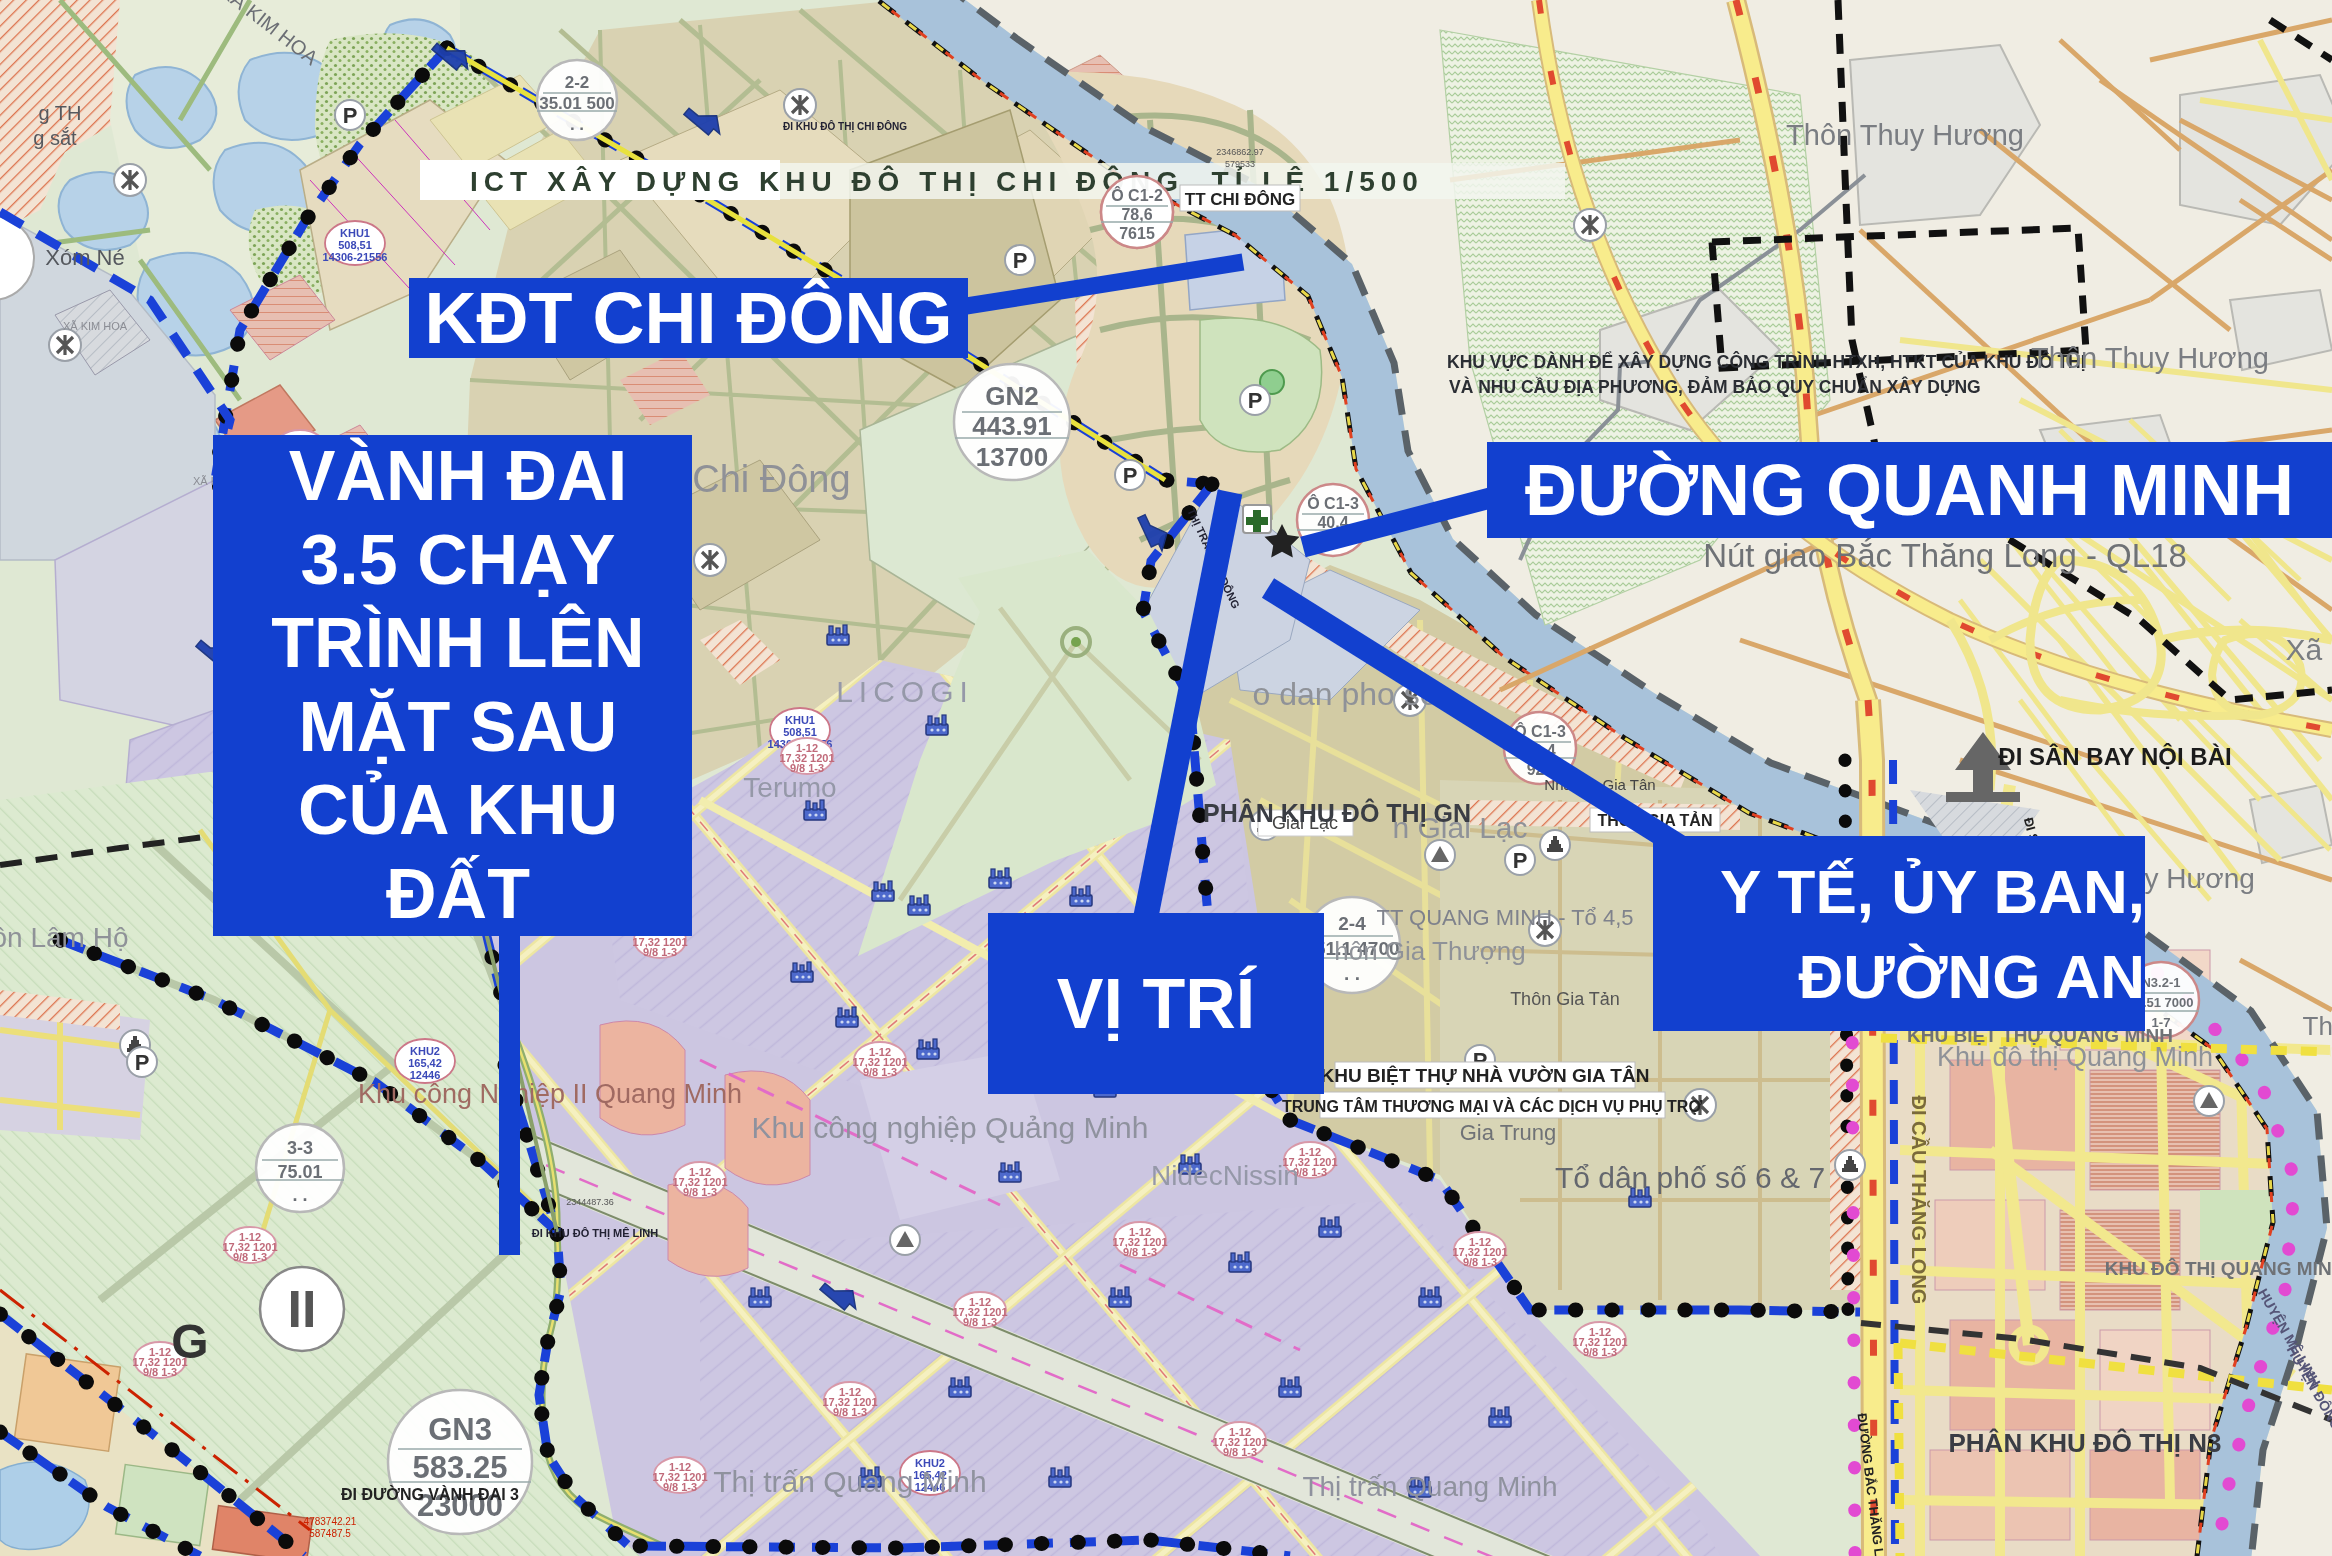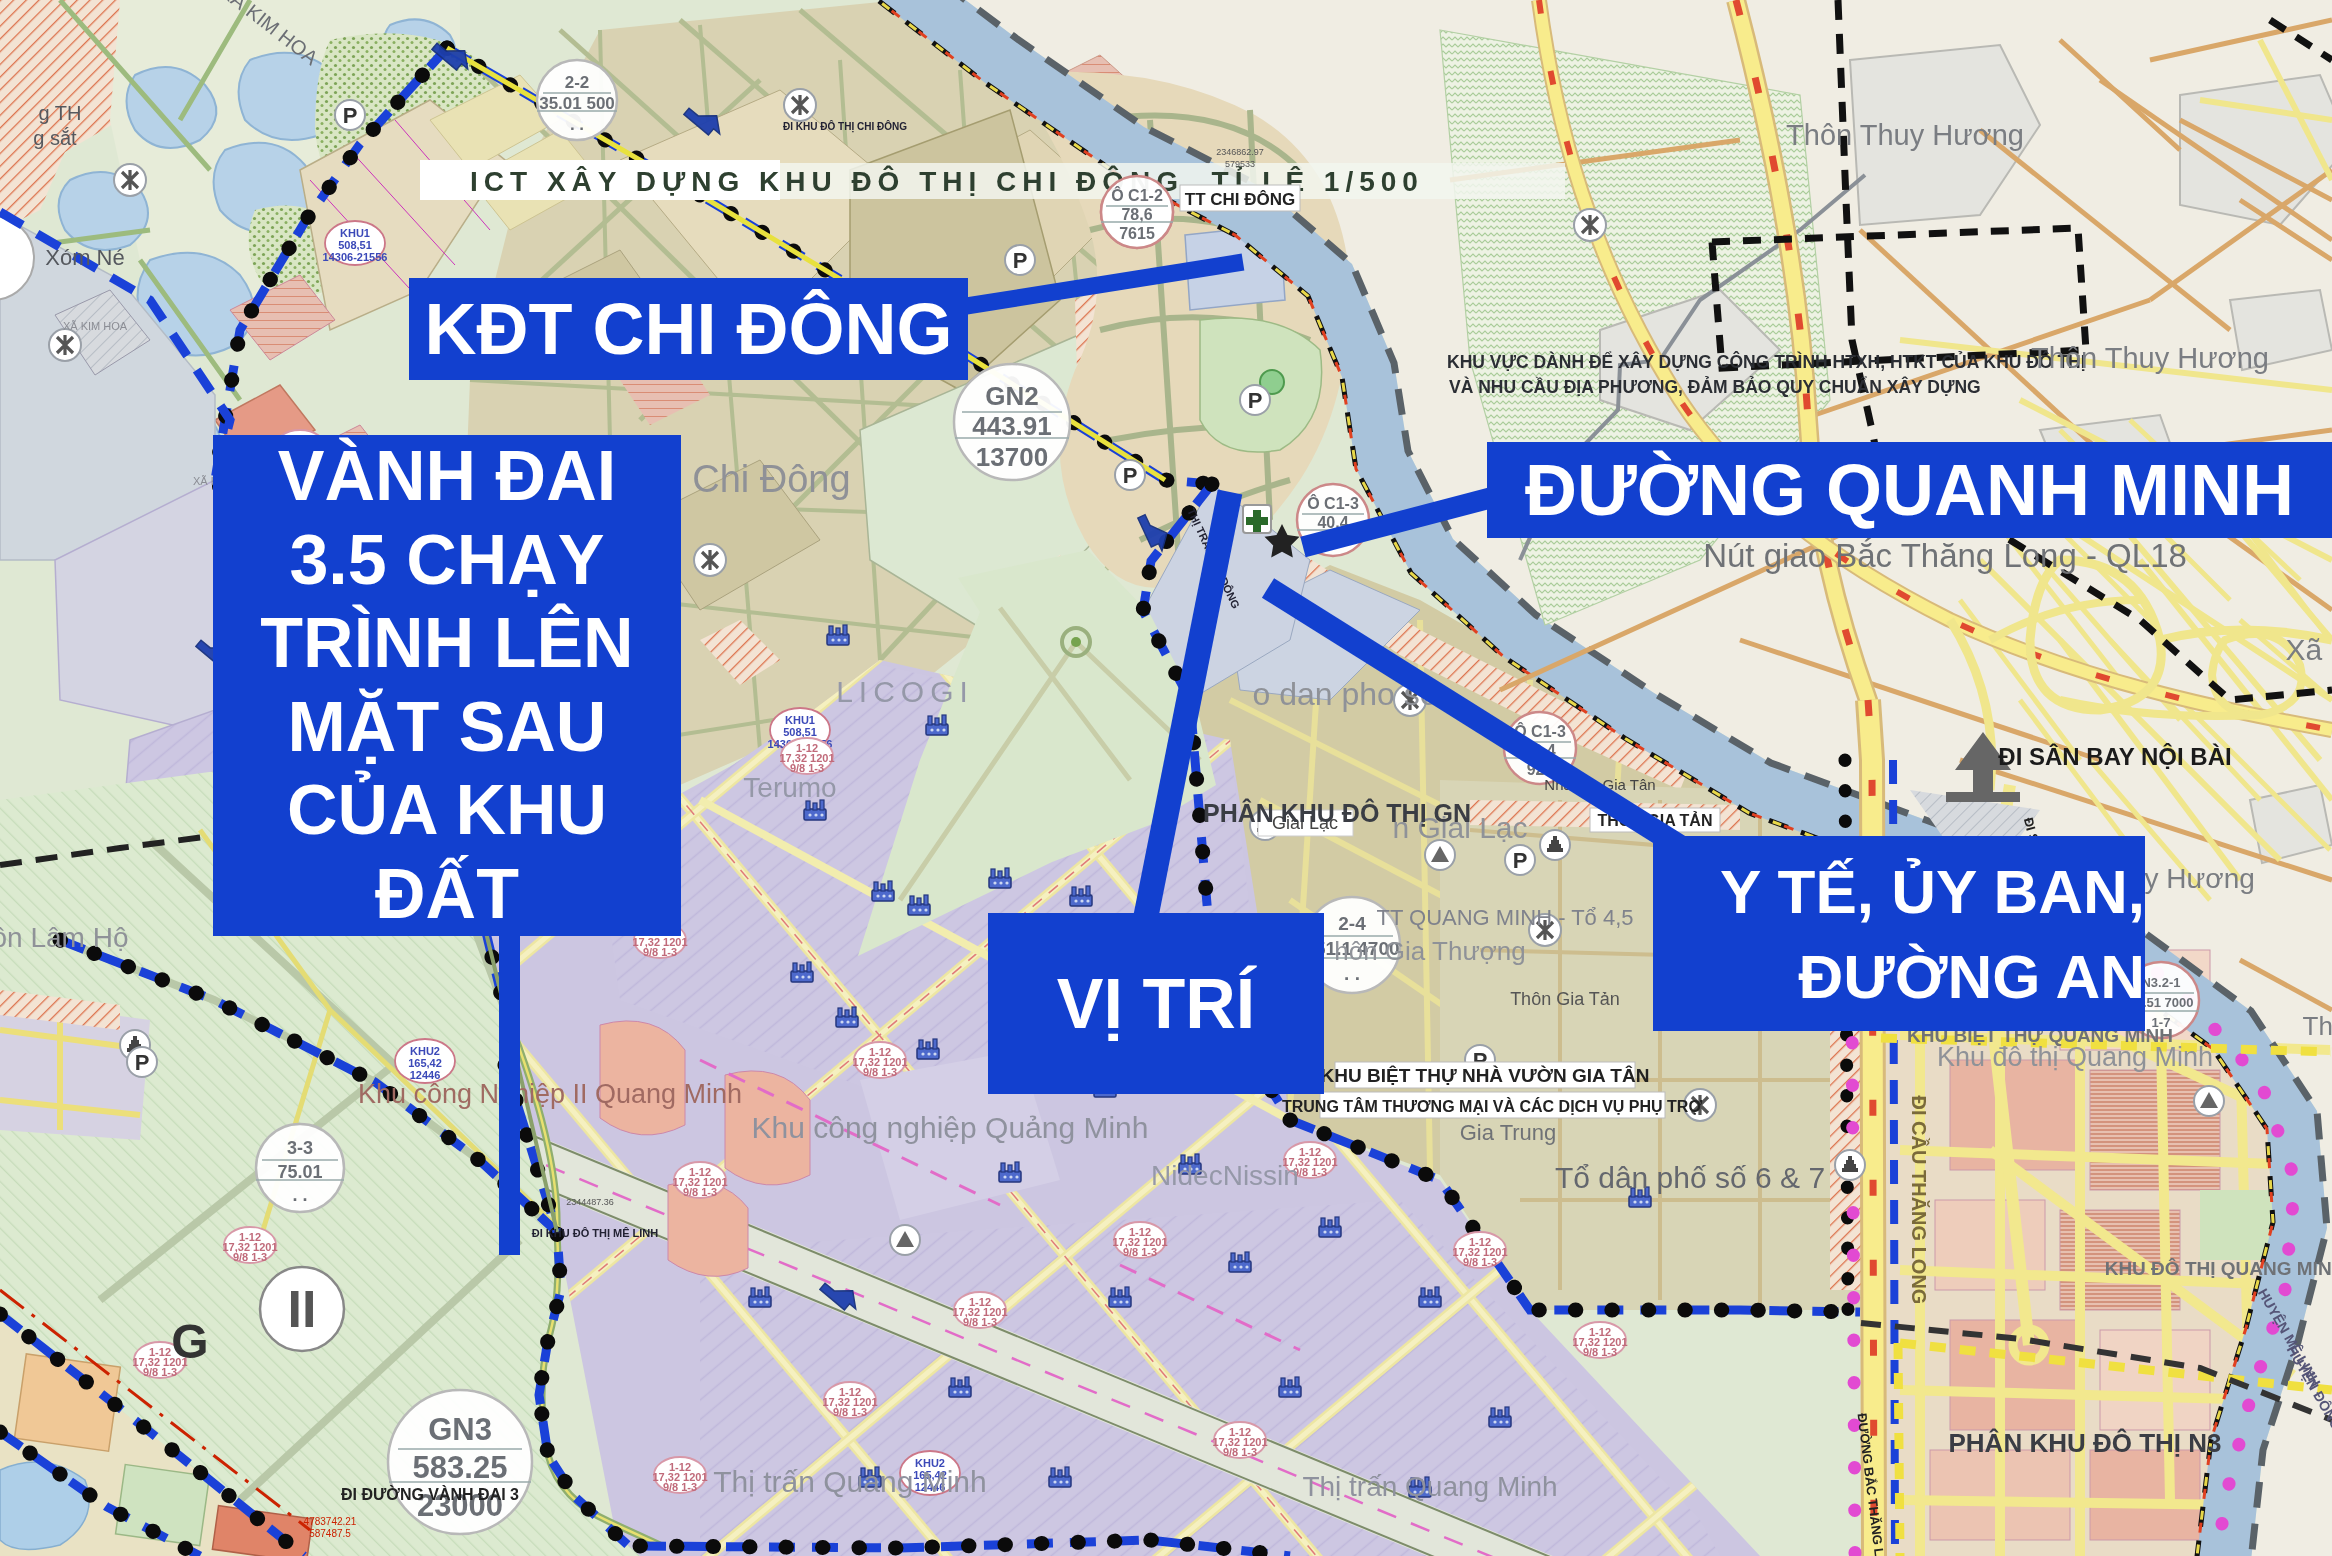--- a/index.html
+++ b/index.html
@@ -779,23 +779,23 @@
 
 <line x1="1498" y1="496" x2="1303" y2="547" stroke="#1240cf" stroke-width="21"></line>
 
 <line x1="1268" y1="588" x2="1705" y2="862" stroke="#1240cf" stroke-width="23"></line>
 
 <line x1="1230" y1="492" x2="1146" y2="916" stroke="#1240cf" stroke-width="25"></line>
 
 <rect x="499" y="930" width="21" height="325" fill="#1240cf"></rect>
 </svg>
 
-<div class="bb" style="left:409px;top:278px;width:559px;height:102px;font-size:72px;">KĐT CHI ĐÔNG</div>
-
-<div class="bb" style="left:213px;top:435px;width:468px;height:501px;font-size:70px;line-height:83.5px;">
+<div class="bb" style="left:409px;top:278px;width:559px;height:80px;font-size:72px;">KĐT CHI ĐÔNG</div>
+
+<div class="bb" style="left:213px;top:435px;width:468px;height:501px;font-size:70px;line-height:83.5px;padding-left:11px;">
       <div>VÀNH ĐAI</div>
       <div>3.5 CHẠY</div>
       <div>TRÌNH LÊN</div>
       <div>MẶT SAU</div>
       <div>CỦA KHU</div>
       <div>ĐẤT</div>
     </div>
 
 <div class="bb" style="left:1487px;top:442px;width:845px;height:96px;font-size:72px;">ĐƯỜNG QUANH MINH</div>
 

